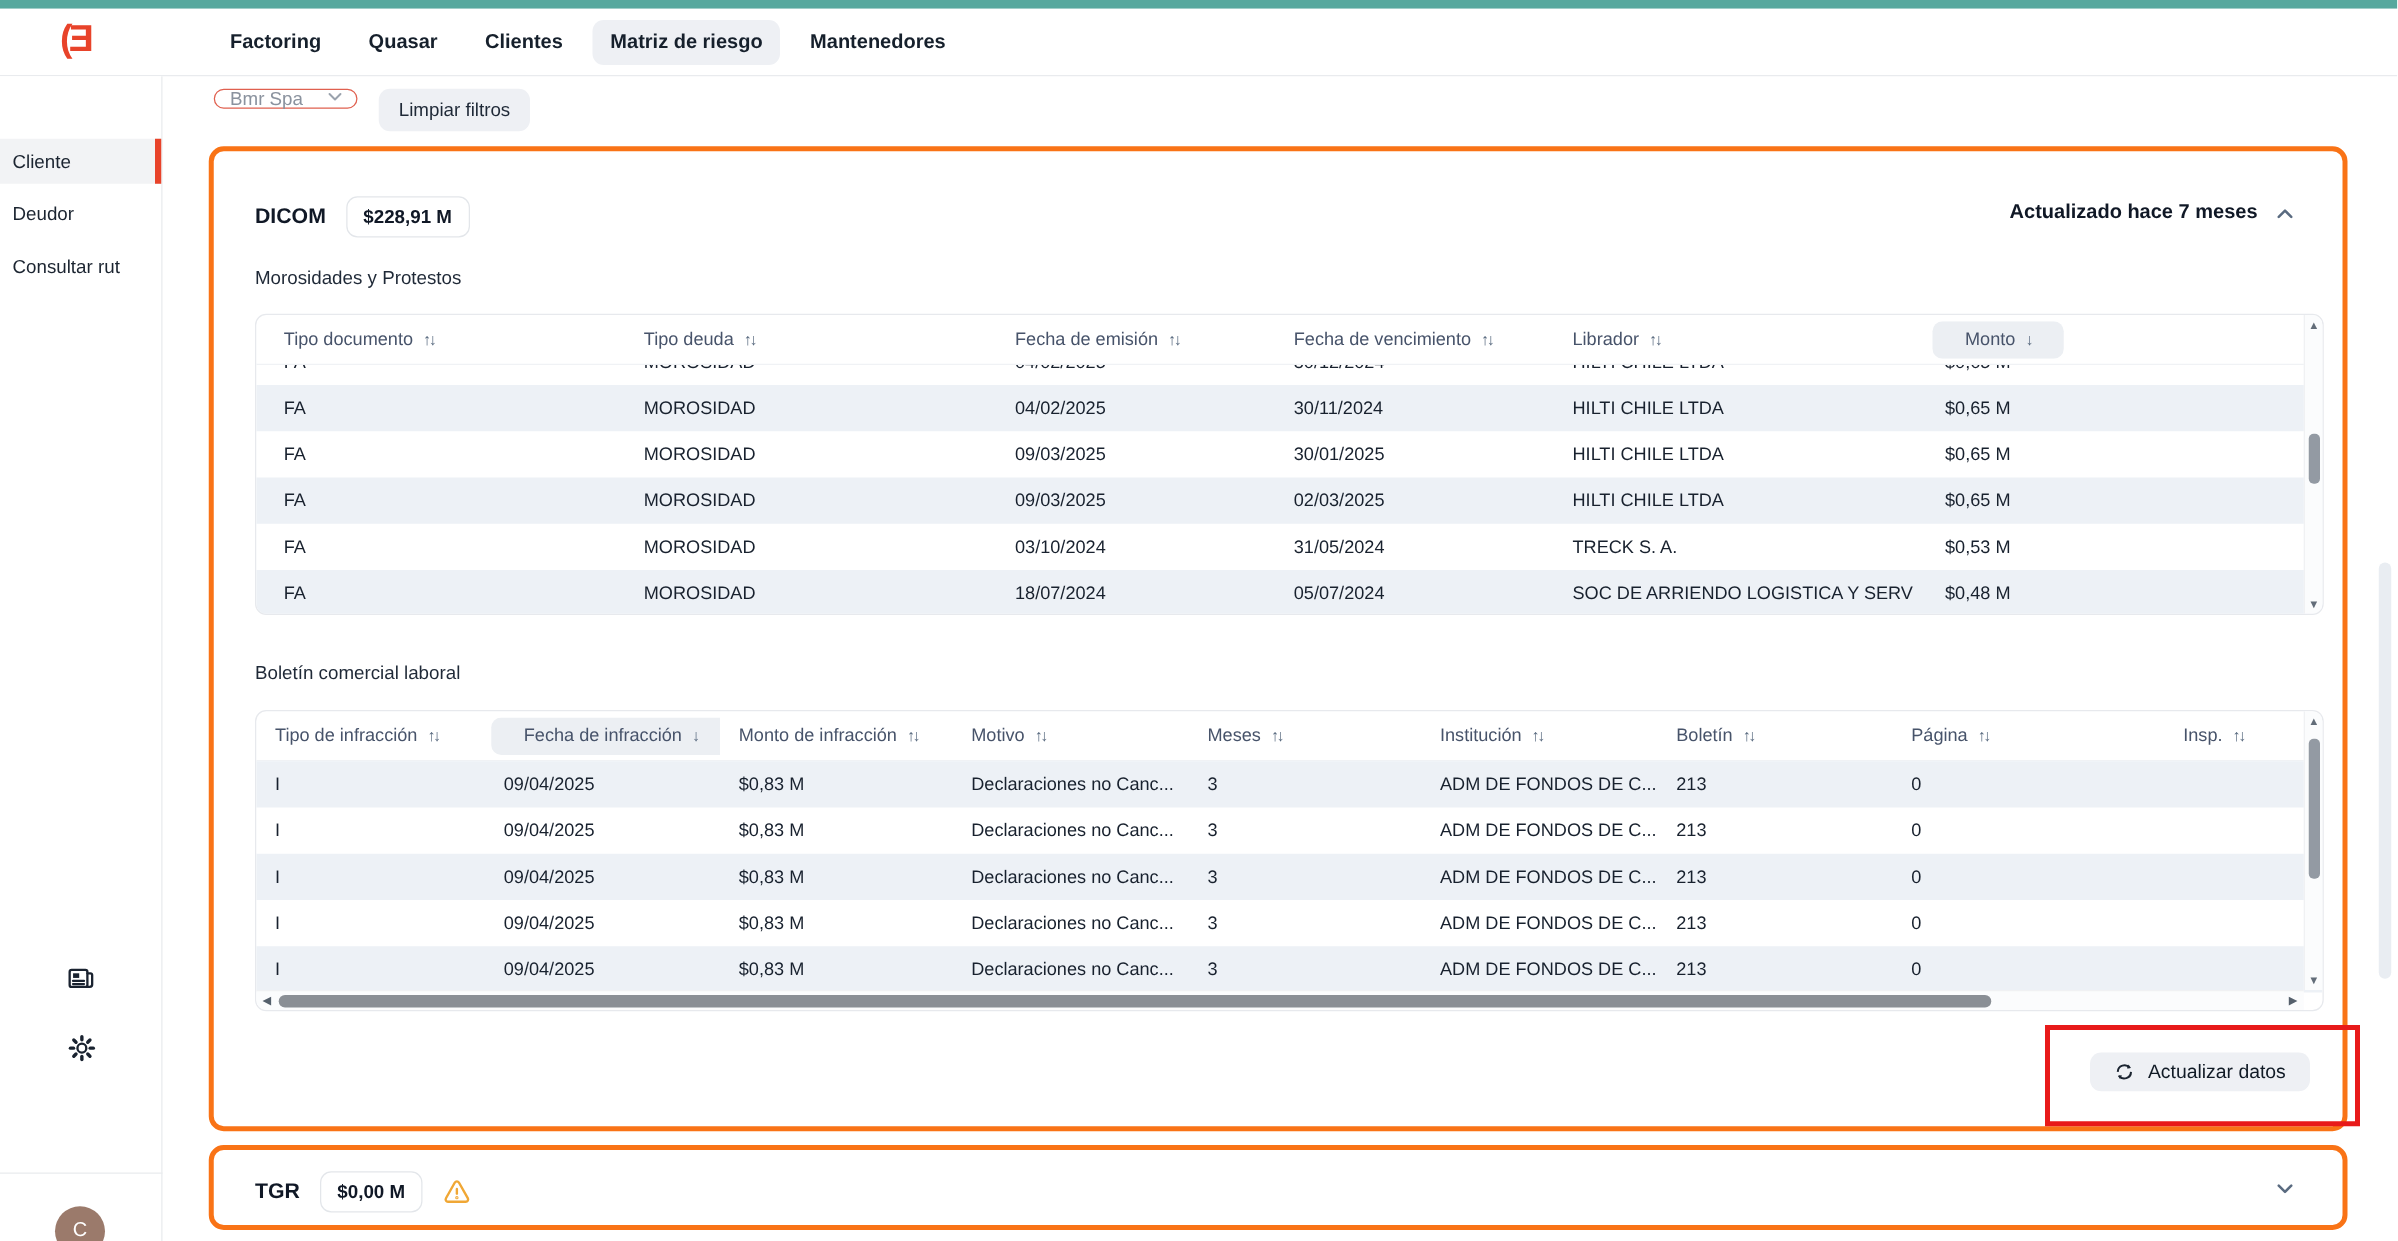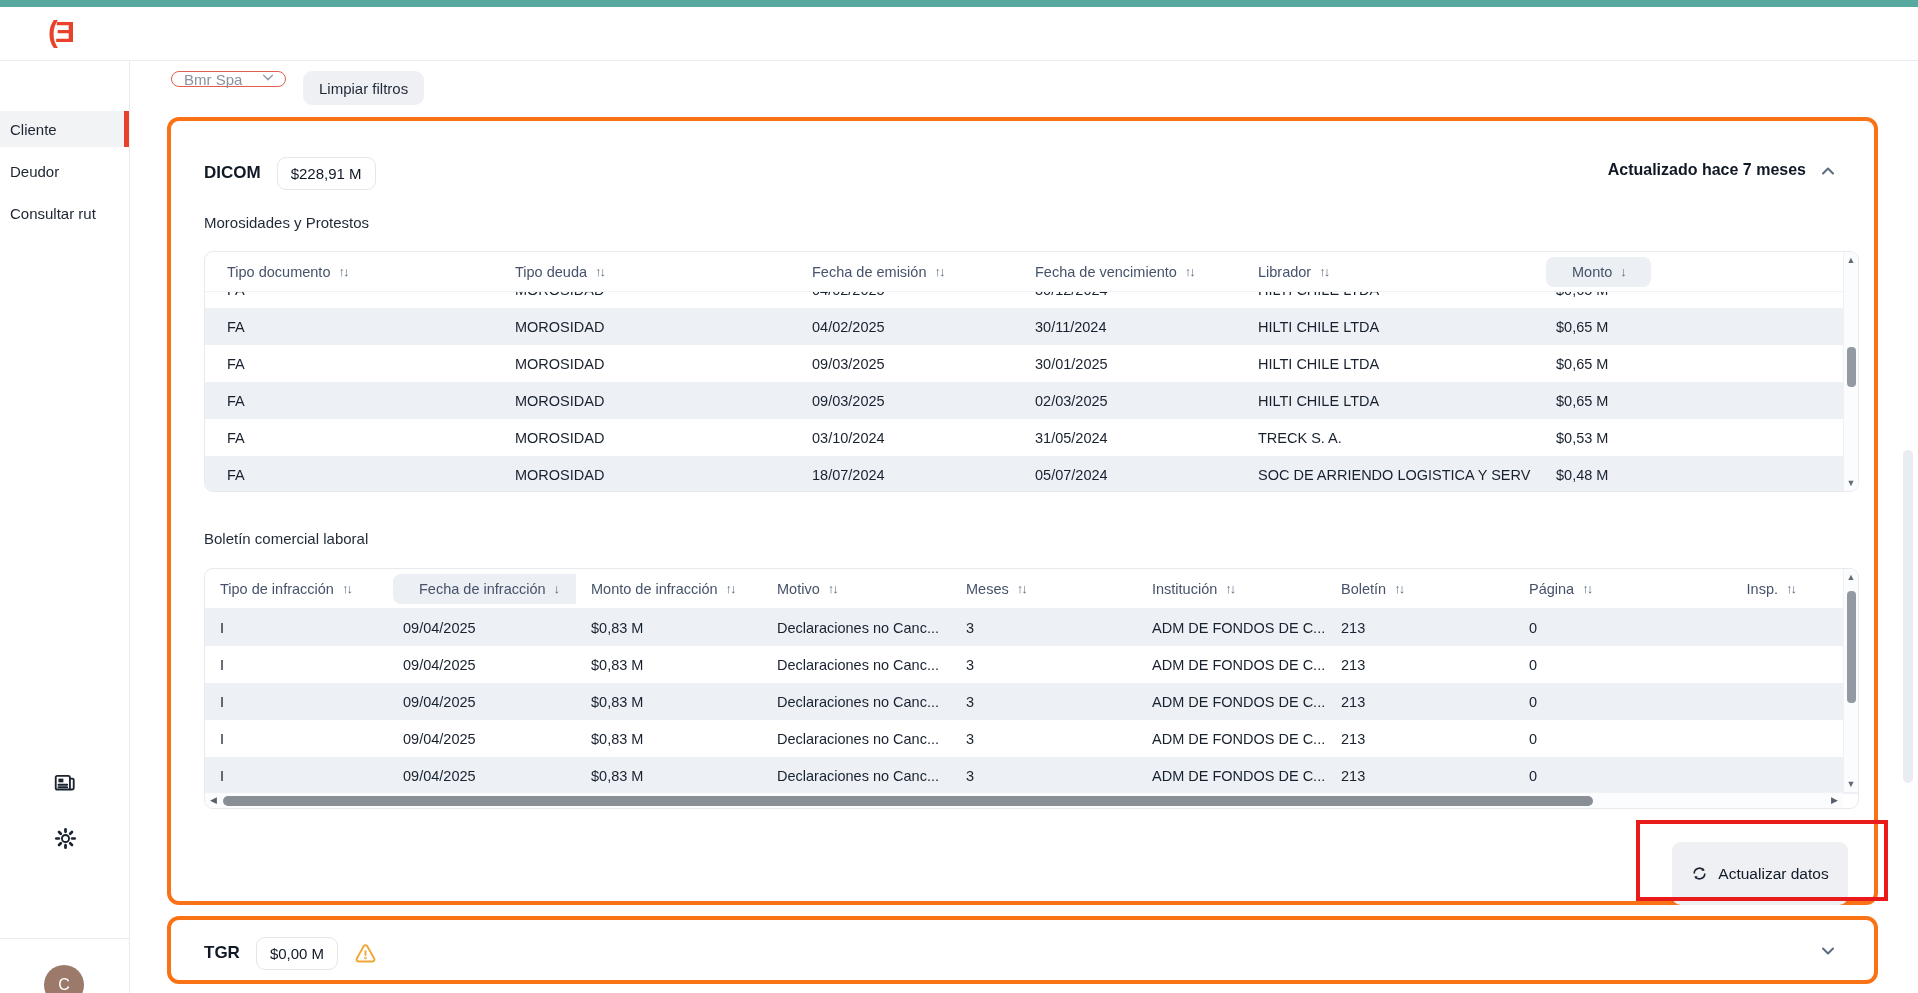--- a/index.html
+++ b/index.html
@@ -29,21 +29,21 @@
   .client-select .val { font-size:15px; color:#8a929e; }
   .btn-clear { position:absolute; left:303px; top:71px; height:34px; padding:0 16px; background:#eef0f4; border:none; border-radius:9px; font-size:15px; color:#1f2937; font-family:inherit; cursor:pointer; }
 
   
   .card { position:absolute; left:167px; width:1711px; background:#fff; border:4px solid #f97316; border-radius:12px; }
   .card-dicom { top:117px; height:788px; }
   .card-tgr { top:916px; height:68px; }
 
   .card-head { position:absolute; left:33px; top:30px; right:36px; height:44px; display:flex; align-items:center; }
   .card-title { font-size:17px; font-weight:700; color:#101826; }
-  .amount-badge { margin-left:16px; border:1px solid #e3e6ea; border-radius:9px; padding:7px 13px; font-size:15px; font-weight:400; color:#101826; background:#fff; }
+  .amount-badge { margin-left:16px; border:1px solid #e3e6ea; border-radius:9px; padding:7px 13px; font-size:15px; font-weight:700; color:#101826; background:#fff; }
   .head-right { margin-left:auto; display:flex; align-items:flex-start; gap:12px; }
   .updated-label { font-size:16px; font-weight:600; color:#101826; }
   .section-title { position:absolute; left:33px; font-size:15px; color:#1f2937; }
 
   
   .tbl { position:absolute; left:33px; width:1655px; border:1px solid #e7e9ed; border-radius:9px; background:#fff; overflow:hidden; }
   .thead { display:flex; height:40px; align-items:center; padding-right:15px; border-bottom:1px solid #f0f2f5; }
   .th { display:flex; align-items:center; font-size:14.5px; color:#47536a; white-space:nowrap; overflow:hidden; cursor:pointer; flex-shrink:0; }
   .t1 .th, .t1 .td { padding-left:22px; }
   .t2 .th, .t2 .td { padding-left:15px; }
@@ -63,39 +63,46 @@
   .t2 .vscroll { bottom:16px; }
   .vs-up,.vs-down { position:absolute; left:0; width:14px; text-align:center; font-size:9px; color:#636d79; cursor:pointer; }
   .vs-up { top:3px; } .vs-down { bottom:3px; }
   .vs-thumb { position:absolute; left:3px; width:9px; background:#939aa3; border-radius:4px; cursor:pointer; }
   .hscroll { position:absolute; left:0; right:15px; bottom:0; height:16px; background:#fbfcfd; border-top:1px solid #f0f1f3; }
   .hs-left,.hs-right { position:absolute; top:2px; font-size:9px; color:#55606c; cursor:pointer; }
   .hs-left { left:5px; } .hs-right { right:5px; }
   .hs-thumb { position:absolute; left:18px; top:3px; height:10px; width:1370px; background:#8a8f95; border-radius:5px; cursor:pointer; }
 
   
-  .btn-refresh { position:absolute; left:1501px; top:721px; width:176px; height:63px; background:#eef0f4; border:none; border-radius:9px; font-family:inherit; font-size:15.5px; color:#111b26; display:flex; align-items:center; justify-content:center; gap:10px; cursor:pointer; }
+  .btn-refresh { position:absolute; left:1501px; top:721px; width:176px; height:31px; background:#eef0f4; border:none; border-radius:9px; font-family:inherit; font-size:15.5px; color:#111b26; display:flex; align-items:center; justify-content:center; gap:10px; cursor:pointer; }
   .annotation { position:absolute; left:1636px; top:820px; width:252px; height:81px; border:4px solid #e81a1a; pointer-events:none; z-index:20; }
 
   
   .tgr-head { position:absolute; left:33px; top:0; right:36px; height:66px; display:flex; align-items:center; }
   .warn-icon { margin-left:16px; display:flex; align-items:center; }
 
   
   .page-scroll-thumb { position:absolute; right:5px; top:450px; width:10px; height:333px; background:#e9edf2; border-radius:5px; cursor:pointer; }
 </style>
 </head>
 <body>
 
 <div id="canvas">
 
   <div class="topbar"></div>
 
   <div class="header">
     <div class="logo">(Ǝ</div>
+    <nav class="nav">
+      <div class="nav-item">Factoring</div>
+      <div class="nav-item">Quasar</div>
+      <div class="nav-item">Clientes</div>
+      <div class="nav-item active">Matriz de riesgo</div>
+      <div class="nav-item">Mantenedores</div>
+    </nav>
   </div>
 
   <aside class="sidebar">
     <div class="side-item active" style="top:50px">Cliente</div>
     <div class="side-item" style="top:92px">Deudor</div>
     <div class="side-item" style="top:134px">Consultar rut</div>
 
     <div class="side-icon" style="top:707px">
       <svg width="24" height="24" viewBox="0 0 22 22" fill="none" stroke="#1a2330" stroke-width="1.7" stroke-linecap="round" stroke-linejoin="round">
         <rect x="2.5" y="4.5" width="13" height="12.5" rx="1.5"></rect>

